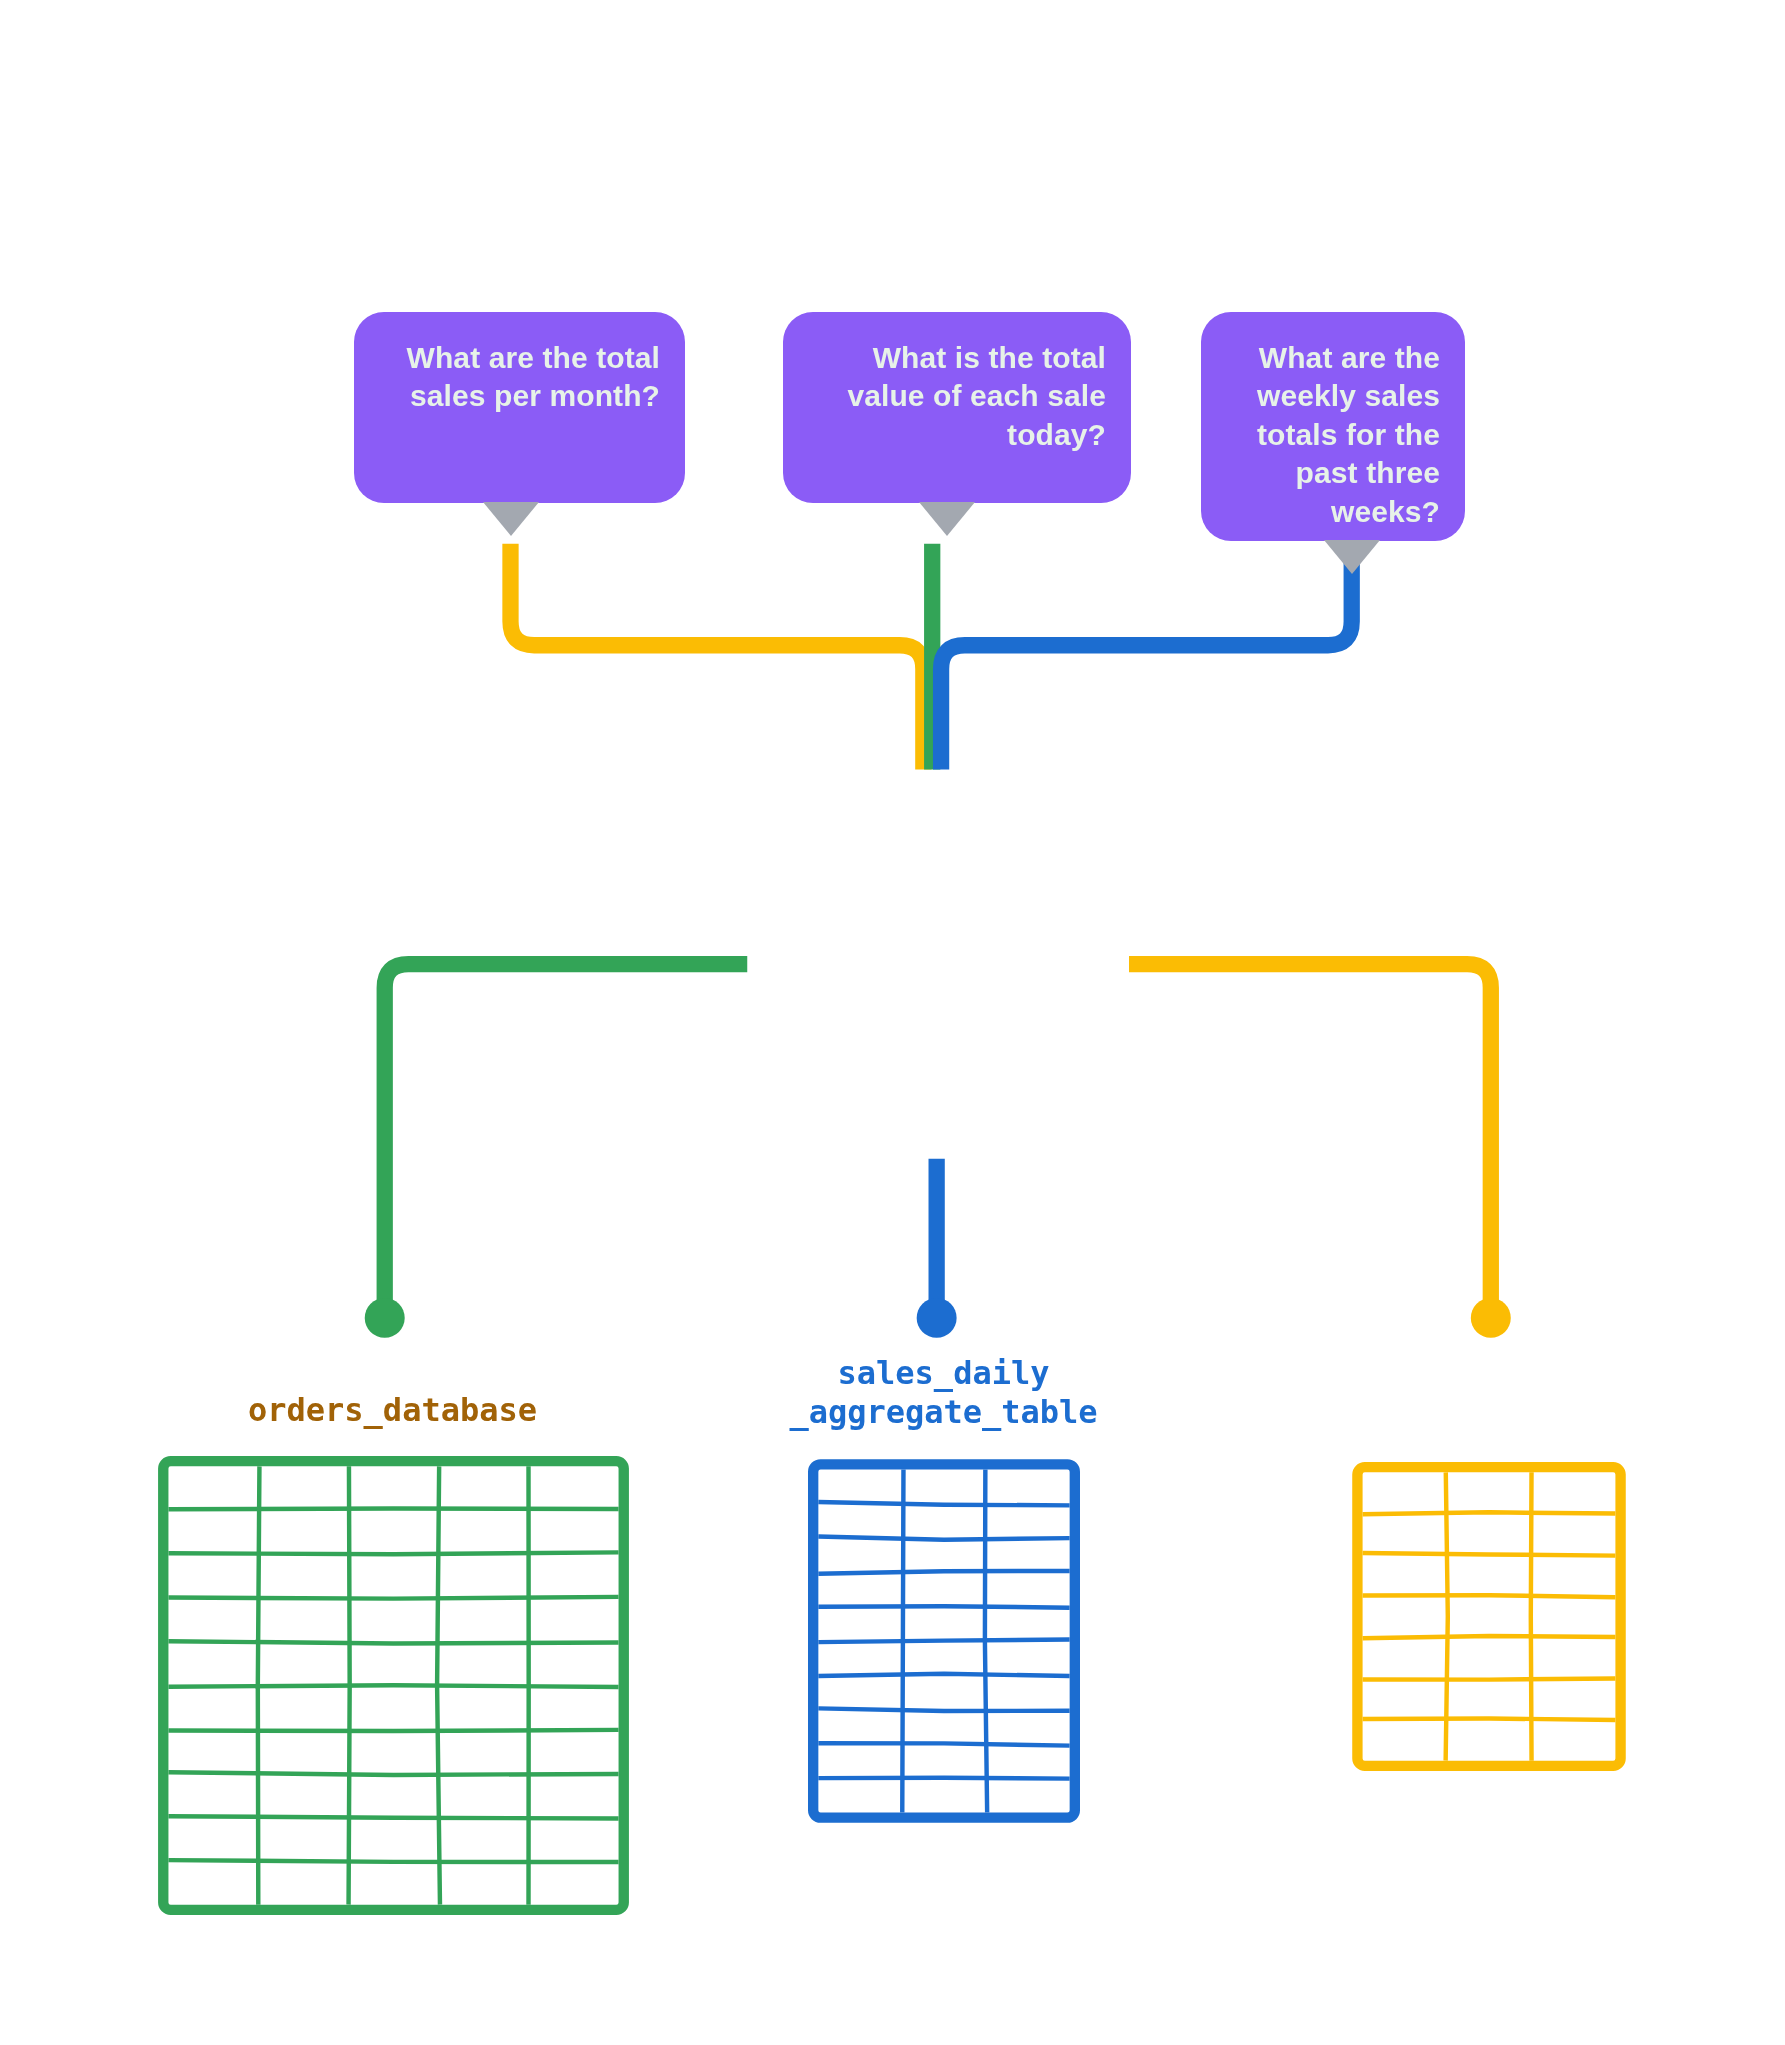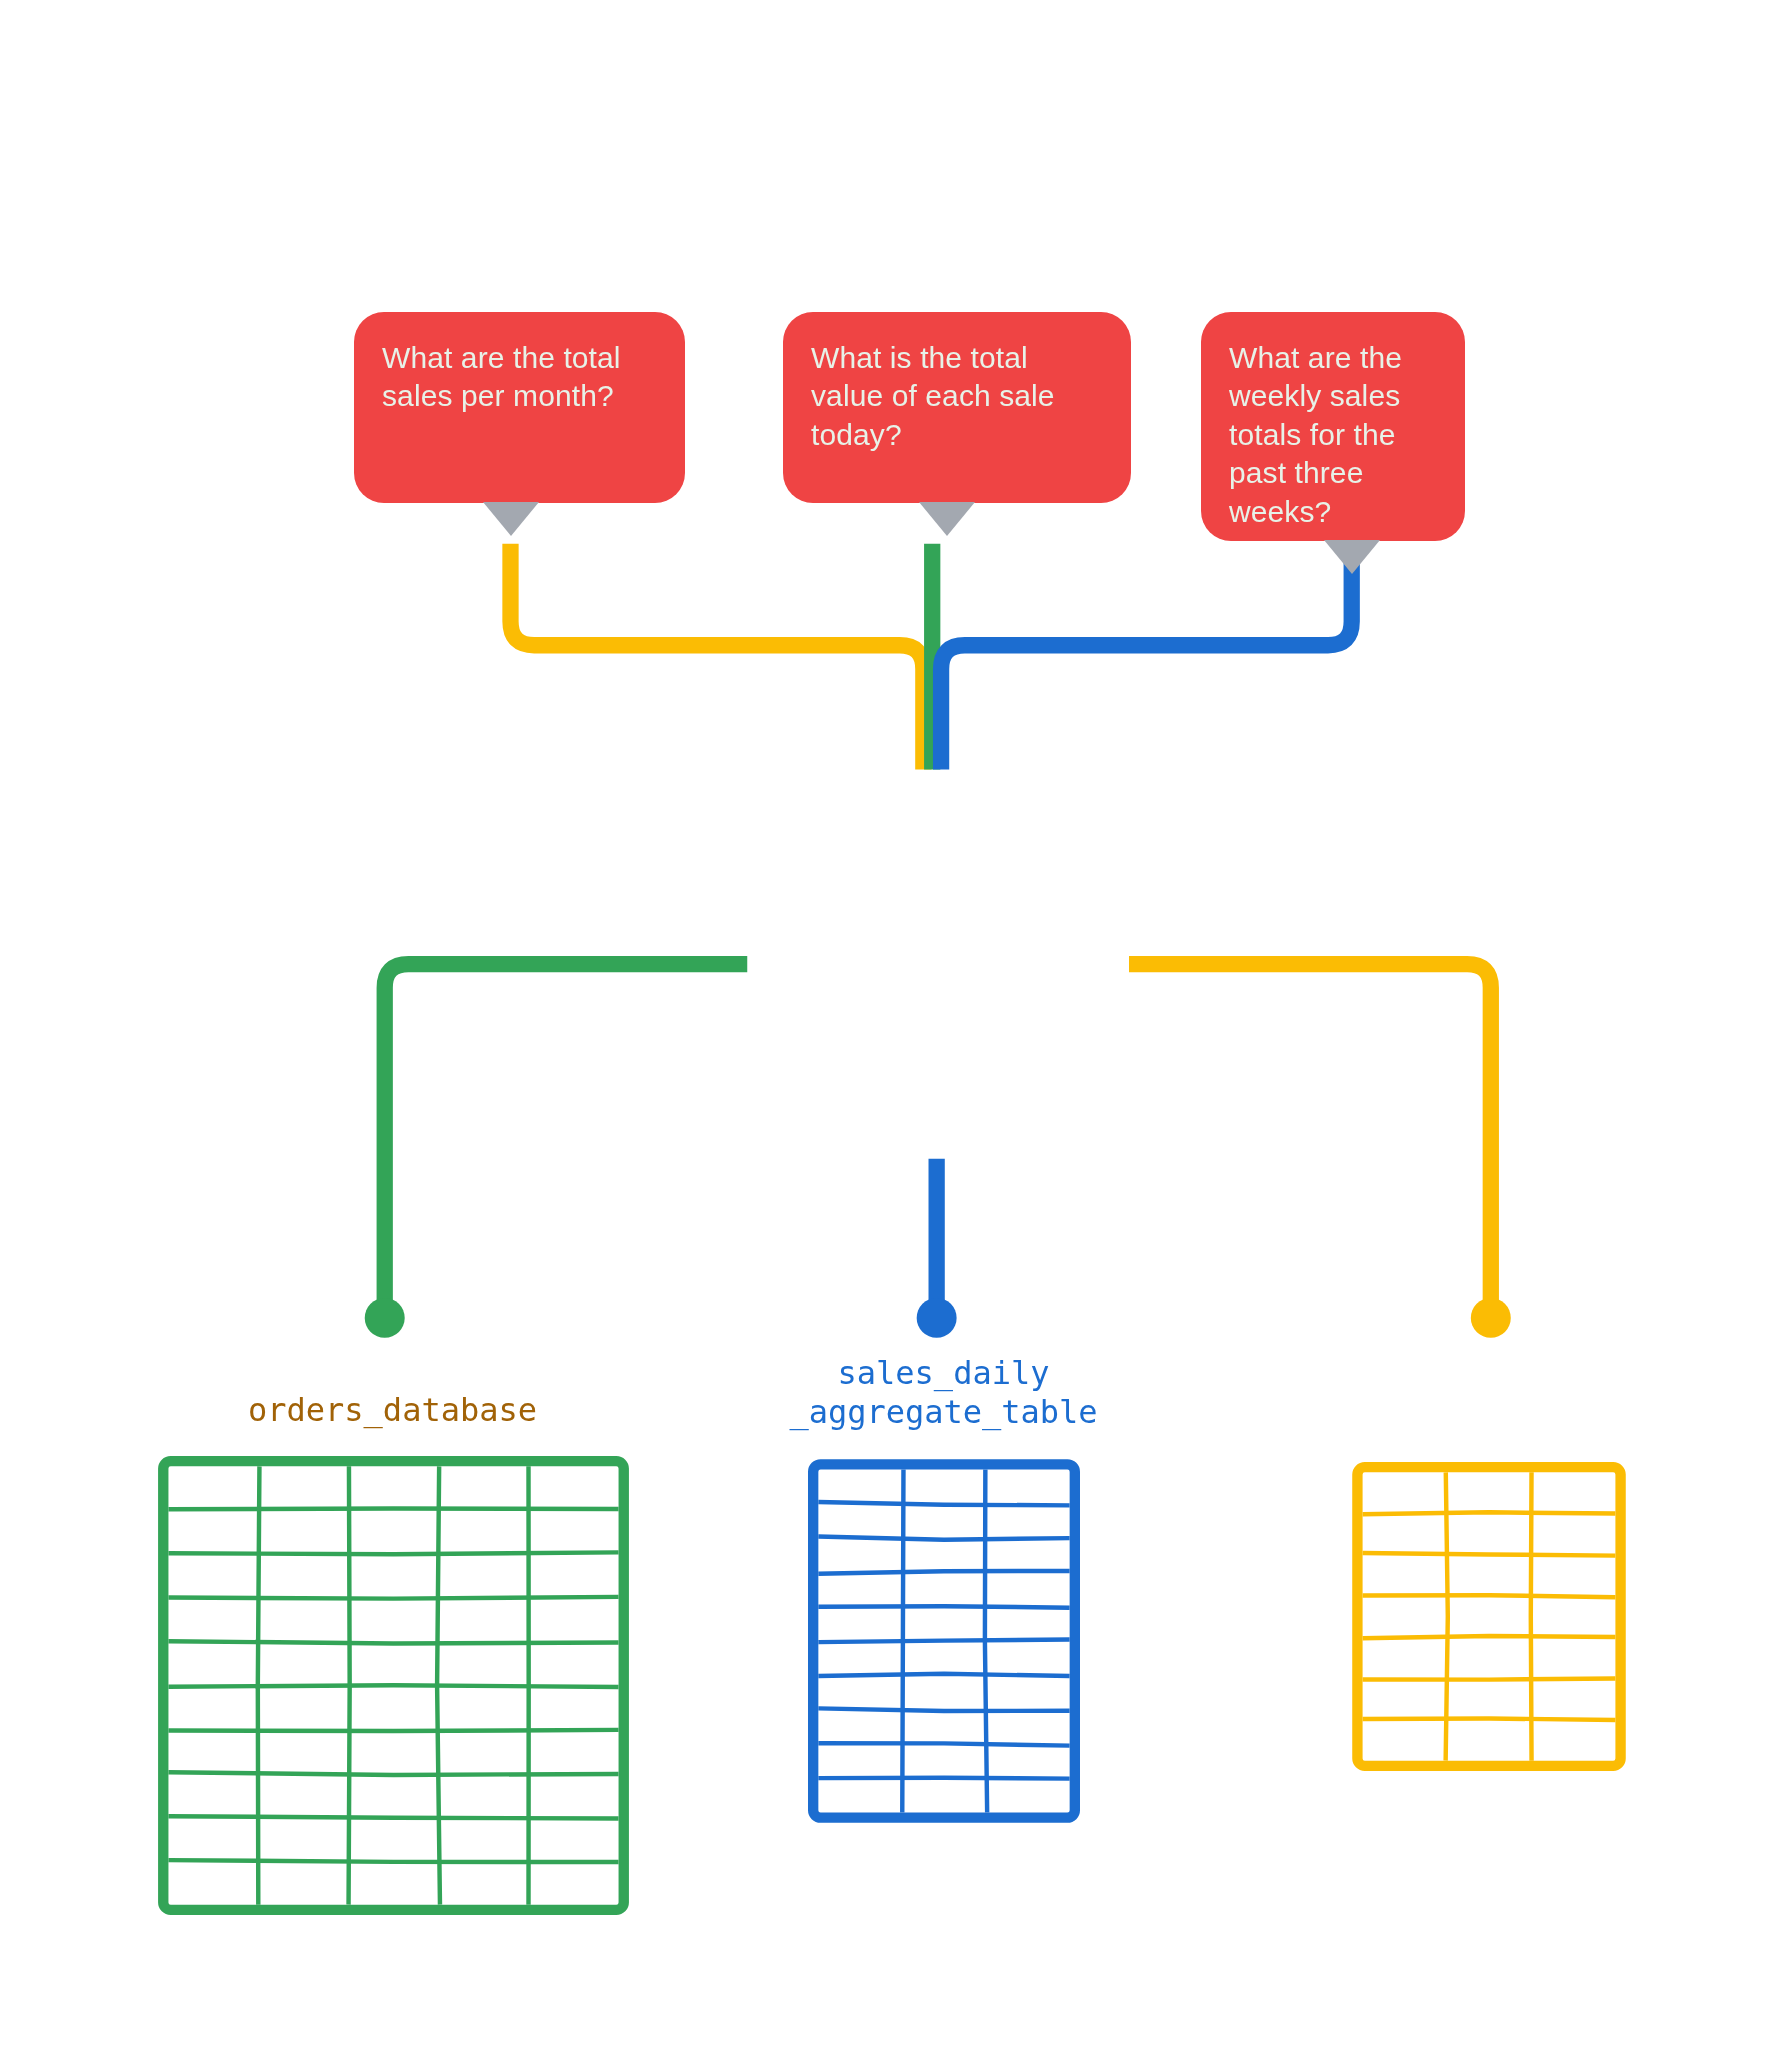--- a/index.html
+++ b/index.html
@@ -25,28 +25,29 @@
     left: 0;
     top: 0;
     width: 1786px;
     height: 2046px;
     overflow: visible;
   }
   
   .bubble {
     position: absolute;
     box-sizing: border-box;
-    background: #ef4444;
+    background: #8b5cf6;
     border-radius: 30px;
     color: #e7f2e8;
-    font-weight: normal;
+    font-weight: bold;
     font-size: 30px;
     line-height: 1.28;
     padding: 27px 25px 25px 28px;
     letter-spacing: 0.1px;
+    text-align: right;
   }
   .bubble .tail {
     position: absolute;
     width: 0;
     height: 0;
     bottom: -33px;
     border-left: 28px solid transparent;
     border-right: 28px solid transparent;
     border-top: 34px solid #a3a8b0;
   }
@@ -84,21 +85,21 @@
     font-size: 38px;
     line-height: 1.18;
     text-align: center;
     letter-spacing: 0.2px;
   }
 
   
   .table-caption {
     position: absolute;
     font-family: "DejaVu Sans Mono", "Liberation Mono", monospace;
-    font-weight: normal;
+    font-weight: bold;
     font-size: 32px;
     line-height: 1.22;
     text-align: center;
     white-space: pre-line;
   }
   #caption-orders  { left: 89px;  top: 1391px; width: 607px; color: #a16207; }
   #caption-daily   { left: 714px;  top: 1354px; width: 459px; color: #1c6dd0; }
   #caption-monthly { left: 1272px; top: 1354px; width: 459px; color: #fbbc04; }
 
   

